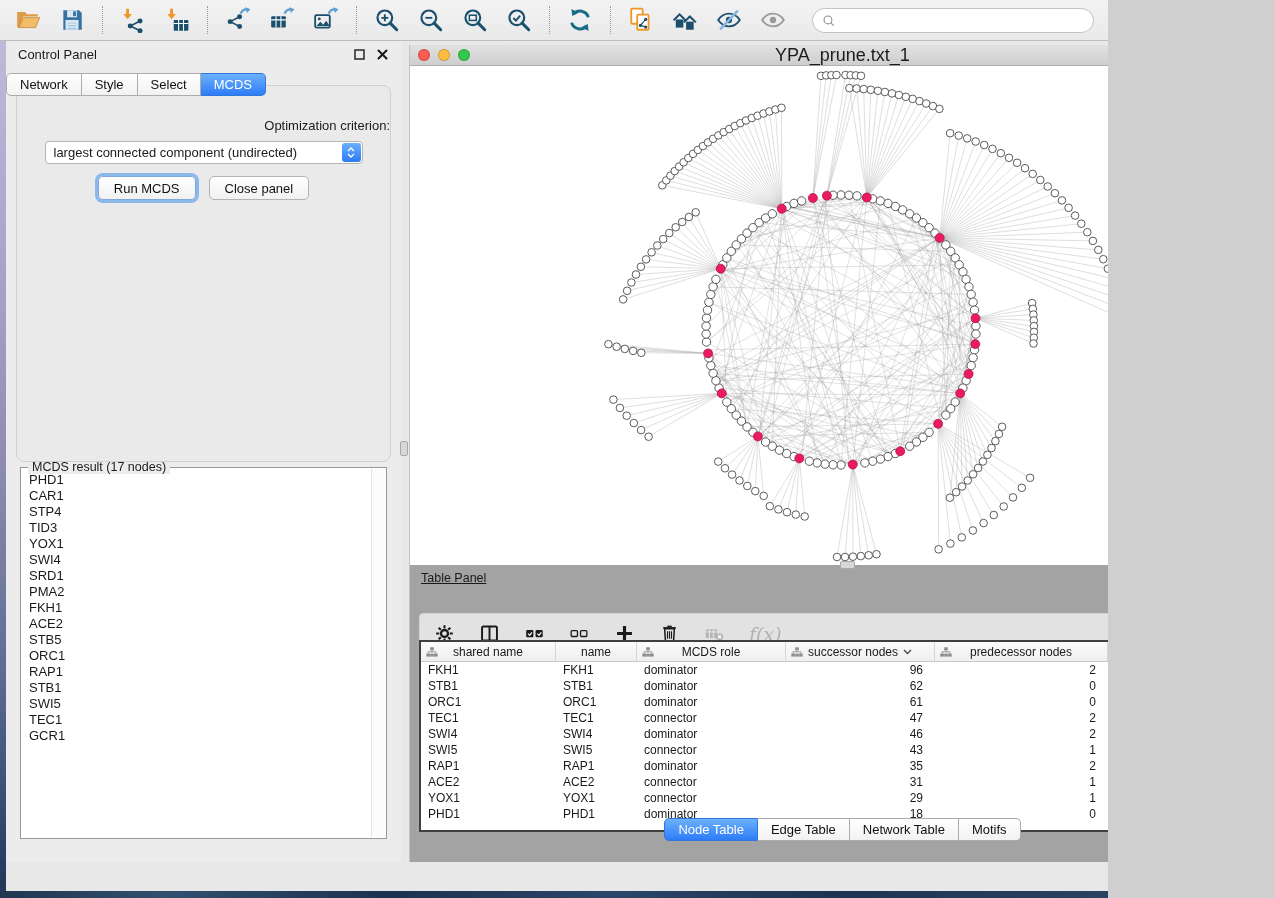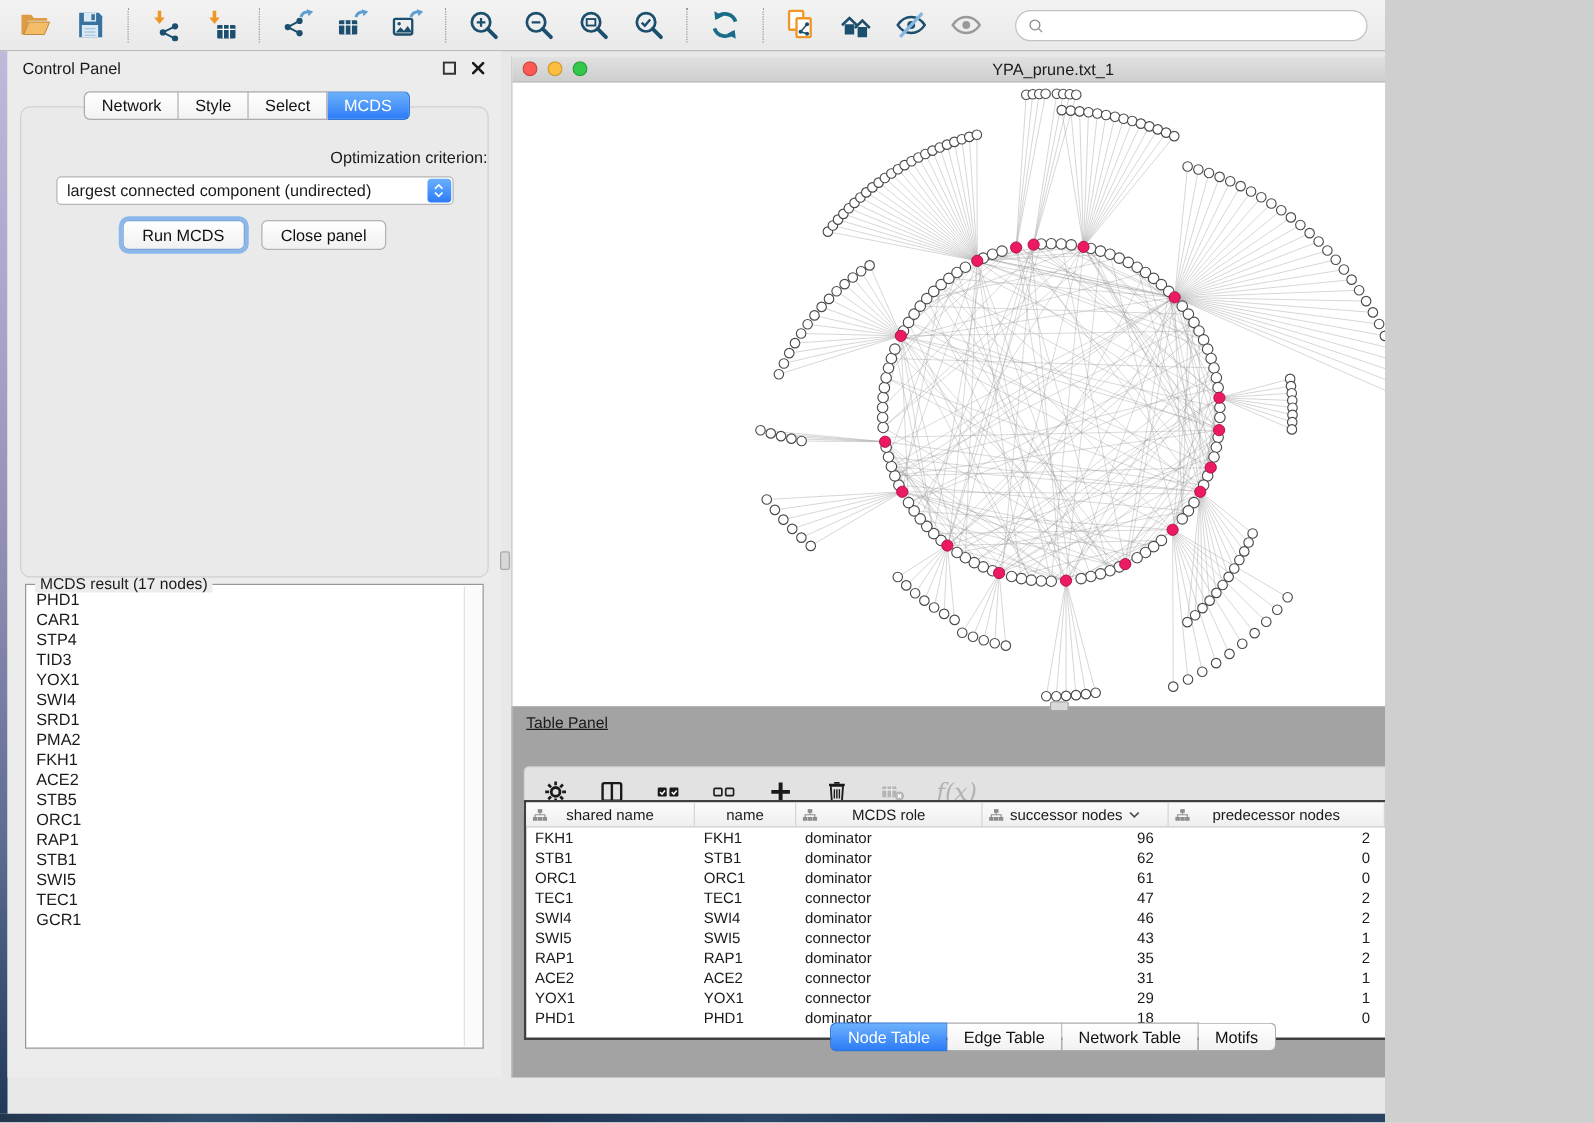--- a/index.html
+++ b/index.html
@@ -25,21 +25,21 @@
   .search { position:absolute; right:14px; top:8px; width:282px; height:25px; background:#fff;
     border:1px solid #c2c2c2; border-radius:13px; display:flex; align-items:center; padding:0 9px; }
   .search svg { width:14px; height:14px; margin-right:6px; flex:none; }
   .search input { border:none; outline:none; flex:1; font-size:13px; background:transparent; font-family:inherit; }
 
   
   .control-panel { position:absolute; left:6px; top:41px; width:395px; height:821px; background:#ececec; }
   .cp-header { height:27px; display:flex; align-items:center; padding:0 12px; font-size:13px; }
   .win-btns { margin-left:auto; display:flex; gap:10px; align-items:center; }
   .wbtn { display:flex; align-items:center; justify-content:center; width:13px; height:13px; }
-  .cp-tabs { position:absolute; left:0; right:12px; top:32px; display:flex; justify-content:center; z-index:2; }
+  .cp-tabs { position:absolute; left:0; right:12px; top:32px; display:flex; z-index:2; }
   .seg { display:flex; }
   .seg-btn { background:linear-gradient(#ffffff,#f2f2f2); border:1px solid #acacac; border-left:none;
     font-size:13px; font-family:inherit; padding:0 13px; height:23px; color:#111; cursor:default; }
   .seg-btn:first-child { border-left:1px solid #acacac; border-radius:5px 0 0 5px; }
   .seg-btn:last-child { border-radius:0 5px 5px 0; }
   .seg-btn.active { background:linear-gradient(#6cb1fd,#2d7cf7); color:#fff; border-color:#2f77d8; }
   .cp-box { position:absolute; left:10px; right:10px; top:44px; height:377px; background:#eaeaea;
     border:1px solid #d0d0d0; border-radius:8px; z-index:1; }
   .opt-label { text-align:right; margin-top:32px; font-size:13px; }
   .select { margin:8px auto 0; width:318px; height:23px; background:#fff; border:1px solid #b6b6b6;
@@ -63,21 +63,21 @@
   .vknob { position:absolute; left:400px; top:441px; width:8px; height:15px; background:#d8d8d8;
     border:1px solid #a8a8a8; border-radius:2px; z-index:5; }
   .hknob { position:absolute; left:840px; top:561px; width:15px; height:8px; background:#d8d8d8;
     border:1px solid #a8a8a8; border-radius:2px; z-index:5; }
 
   
   .network-window { position:absolute; left:409px; top:45px; width:866px; height:520px; background:#fff;
     border-left:1px solid #c3c3c3; }
   .net-titlebar { position:relative; height:21px; background:linear-gradient(#e1e1e1,#cecece);
     border-bottom:1px solid #b0b0b0; display:flex; align-items:center; padding:0 8px; }
-  .net-title { position:absolute; left:0; right:0; text-align:center; font-size:13px; color:#1c1c1c; }
+  .net-title { position:absolute; left:0; right:0; text-align:center; font-size:18px; color:#1c1c1c; }
   .lights { display:flex; gap:8px; z-index:2; }
   .light { width:12px; height:12px; border-radius:50%; border:1px solid rgba(0,0,0,.18); }
   .net-canvas { position:absolute; top:21px; left:0; right:0; bottom:0; }
   .net-canvas svg { display:block; }
 
   
   .table-panel { position:absolute; left:409px; top:565px; width:866px; height:297px; background:#a3a3a3;
     border-left:1px solid #c3c3c3;text-decoration:underline; }
   .tp-header { height:25px; display:flex; align-items:center; padding:0 11px; font-size:12.5px; }
   .tp-toolbar { position:absolute; left:9px; right:9px; top:28px; height:41px; background:#e2e2e2;

